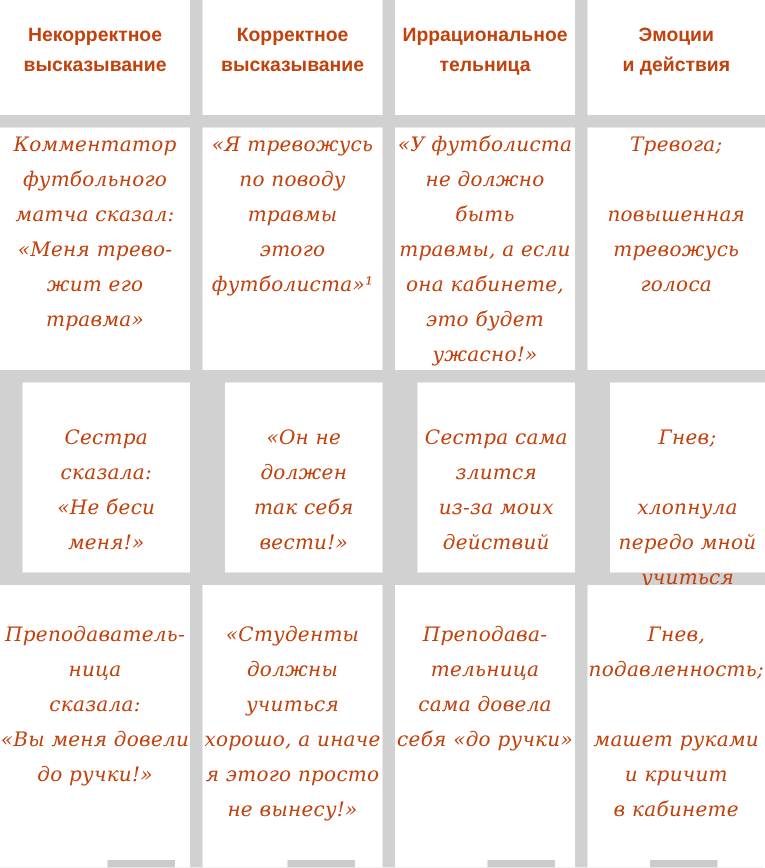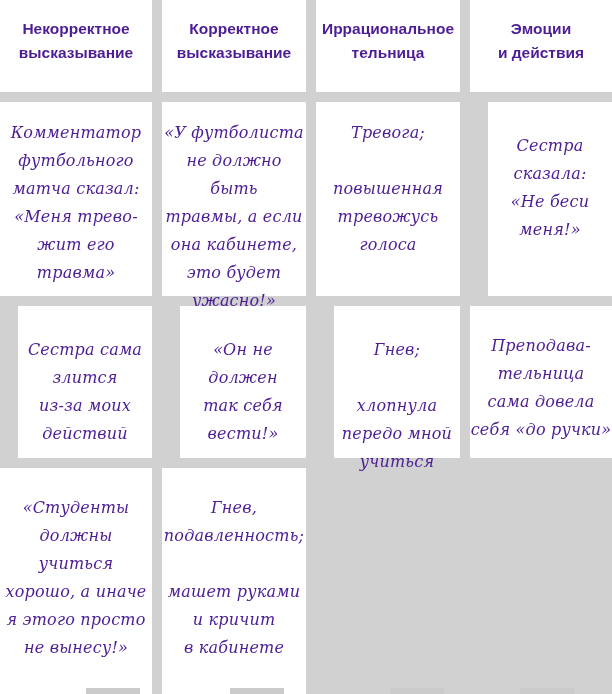--- a/index.html
+++ b/index.html
@@ -16,40 +16,40 @@
     grid-template-rows:92px 194px 152px 226px;
     gap:10px;
     width:612px;height:694px;
     background:#d1d1d1; 
   }
   .cell{
     background:#ffffff;
     box-sizing:border-box;
     text-align:center;
     white-space:pre-line;
-    color:#4c1d95;
+    color:#c2410c;
   }
   .header{
     display:flex;
     align-items:center;
     justify-content:center;
     font-family:"Liberation Sans",sans-serif;
     font-weight:bold;
     font-size:15.5px;
     line-height:1.55;
     padding-bottom:10px;
   }
   .body{
     font-family:"DejaVu Serif","Liberation Serif",serif;
     font-style:italic;
     font-size:16px;
     line-height:28px;
     letter-spacing:0.2px;
   }
-  .r1{padding-top:17px;}
+  .r1{padding-top:0;}
   .r2{padding-top:30px;margin-left:18px;}
   .r3{padding-top:26px;}
   .cutoff{
     position:absolute;
     left:0;bottom:0;
     width:612px;height:8px;
     pointer-events:none;
   }
   .dash{
     position:absolute;
@@ -77,56 +77,66 @@
 тельница</div>
     <div class="cell header">Эмоции
 и действия</div>
 
     <div class="cell body r1">Комментатор
 футбольного
 матча сказал:
 «Меня трево-
 жит его
 травма»</div>
+    <div class="cell body r1">«Я тревожусь
+по поводу
+травмы
+этого
+футболиста»¹</div>
     <div class="cell body r1">«У футболиста
 не должно быть
 травмы, а если
 она кабинете,
 это будет
 ужасно!»</div>
     <div class="cell body r1">Тревога;
 
 повышенная
 тревожусь
 голоса</div>
 
     <div class="cell body r2">Сестра сказала:
 «Не беси меня!»</div>
+    <div class="cell body r2">«Он не должен
+так себя
+вести!»</div>
     <div class="cell body r2">Сестра сама
 злится
 из-за моих
 действий</div>
-    <div class="cell body r2">«Он не должен
-так себя
-вести!»</div>
     <div class="cell body r2">Гнев;
 
 хлопнула
 передо мной
 учиться</div>
 
-    <div class="cell body r3">Преподава-
-тельница
-сама довела
-себя «до ручки»</div>
+    <div class="cell body r3">Преподаватель-
+ница
+сказала:
+«Вы меня довели
+до ручки!»</div>
     <div class="cell body r3">«Студенты
 должны учиться
 хорошо, а иначе
 я этого просто
 не вынесу!»</div>
+    <div class="cell body r3">Преподава-
+тельница
+сама довела
+себя «до ручки»</div>
     <div class="cell body r3">Гнев,
 подавленность;
 
 машет руками
 и кричит
 в кабинете</div>
 
   </div>
 
   <div class="cutoff">

